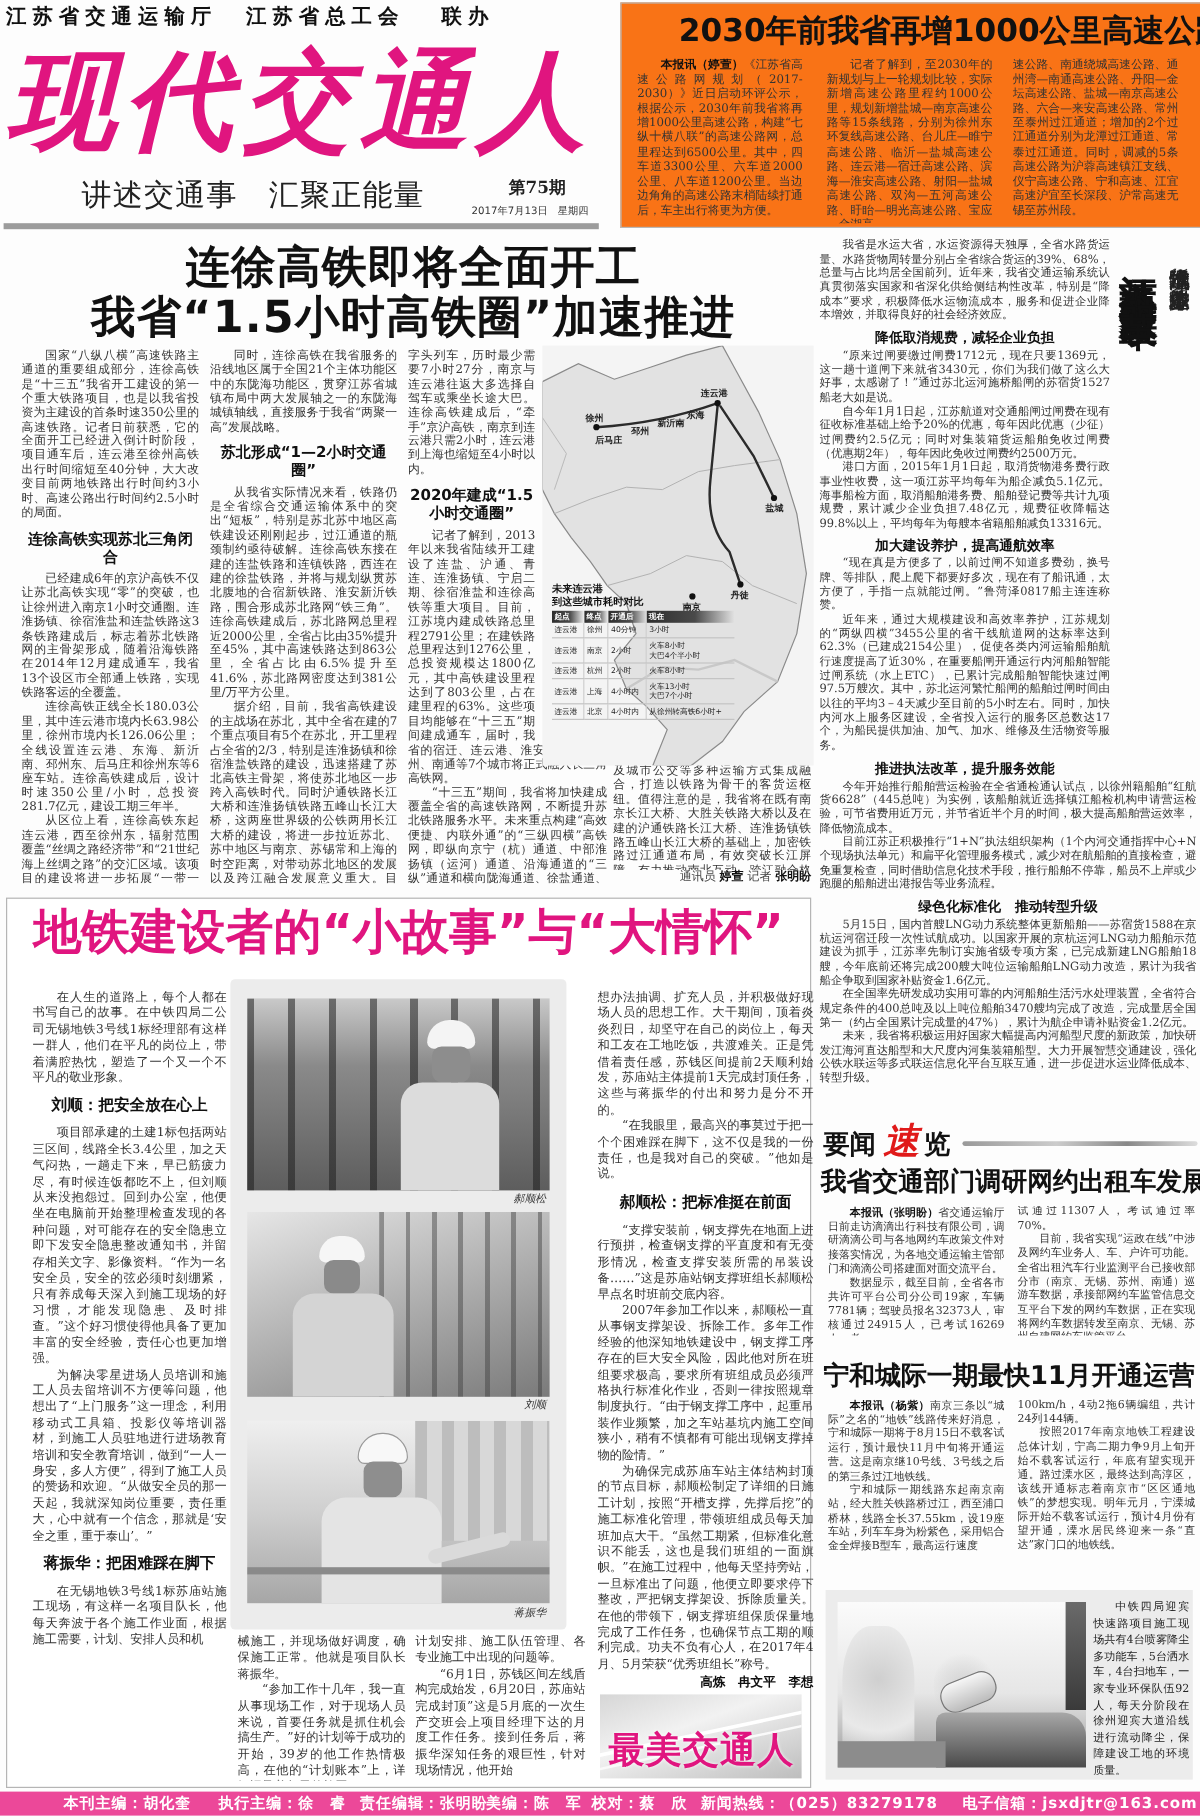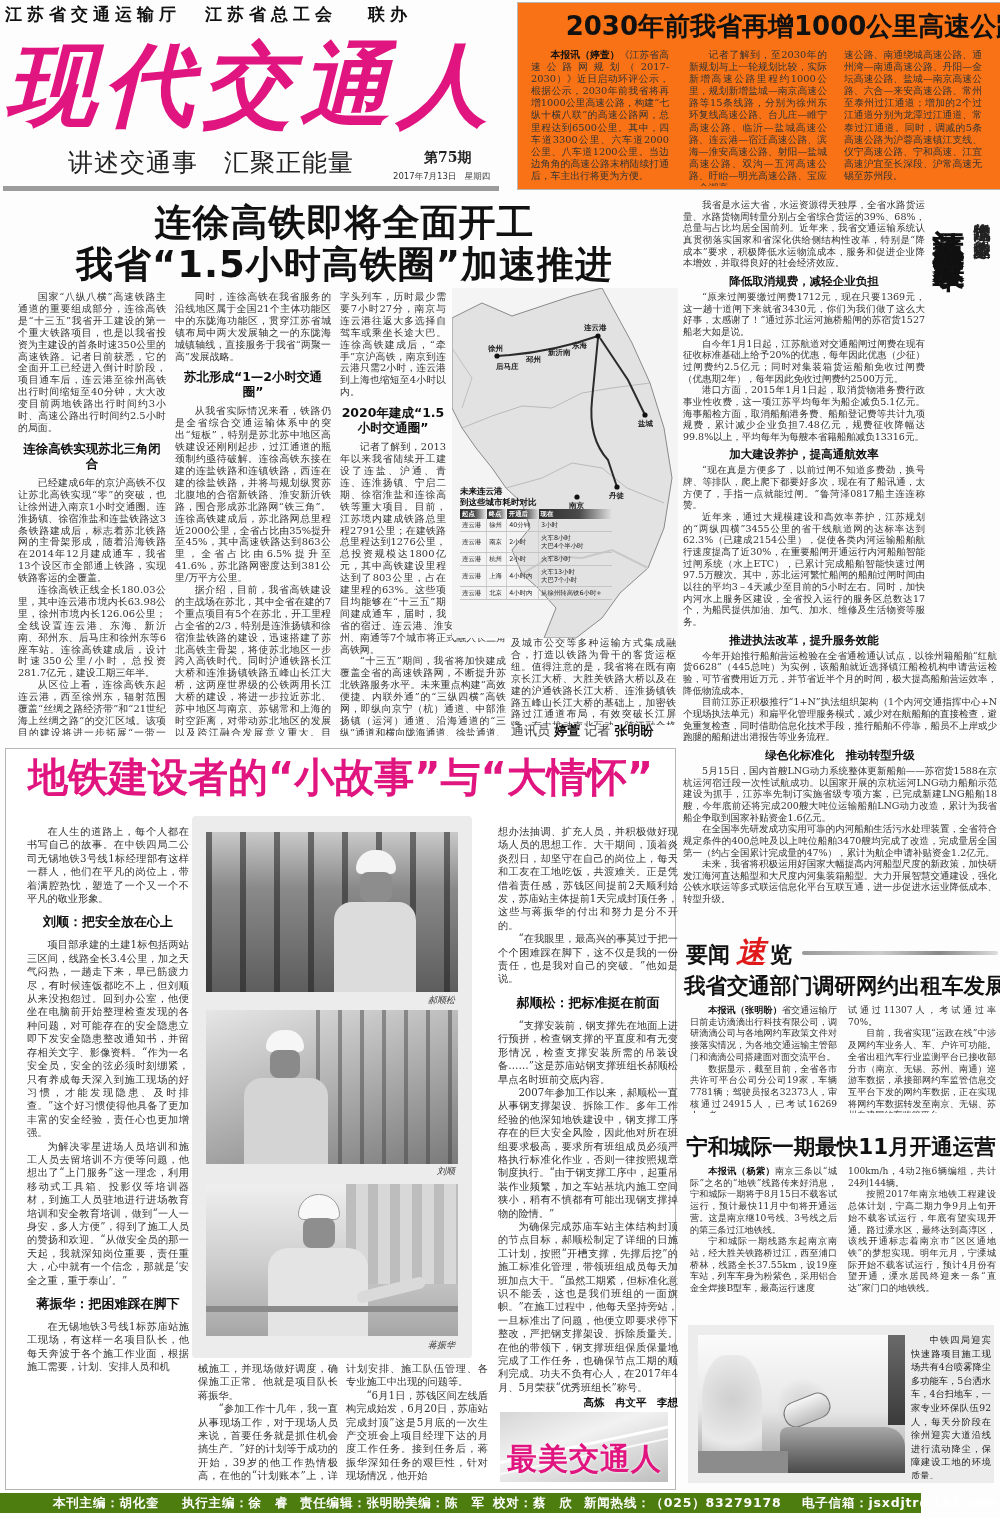--- a/index.html
+++ b/index.html
@@ -21,21 +21,21 @@
 
 .top-story{left:517px;top:2px;width:554px;height:188px;border:1.5px solid #b8b8b8;background:#f97316;}
 .ts-head{position:absolute;left:0;top:8px;width:100%;text-align:center;font:bold 26px/30px "DejaVu Sans",sans-serif;color:#111;}
 .ts-col{position:absolute;top:46px;width:138px;height:137px;font-size:9.8px;line-height:12.1px;overflow:hidden;}
 
 
 .lead-h{left:0;width:662px;text-align:center;font:bold 37px/41px "DejaVu Sans",sans-serif;color:#111;letter-spacing:1px;white-space:nowrap;padding-left:27px;}
 .lcol{font-size:9.9px;line-height:11.9px;overflow:hidden;}
 .lsub{font:bold 12.5px/15px "DejaVu Sans",sans-serif;text-align:center;color:#111;margin:7px 0 6px;text-indent:0;}
 .spacer{float:right;width:60px;height:328px;}
-.lead-byline{font-size:13px;line-height:13px;text-align:left;color:#444;}
+.lead-byline{font-size:10px;line-height:13px;text-align:right;color:#444;}
 .lead-byline b{font-family:"DejaVu Sans",sans-serif;color:#111;}
 
 
 .map{left:452px;top:288px;width:226px;height:350px;background:#f5f5f5;overflow:hidden;}
 .city{position:absolute;font:bold 7.5px/9px "DejaVu Sans",sans-serif;color:#222;white-space:nowrap;}
 .mtable{position:absolute;left:8px;top:198px;width:152px;}
 .mt-title{font:bold 8.5px/10.5px "DejaVu Sans",sans-serif;color:#111;}
 .mtable table{border-collapse:collapse;width:100%;margin-top:2px;font:6.4px/8px "DejaVu Sans",sans-serif;color:#222;}
 .mtable th{background:linear-gradient(to right,#2e2e2e 0%,#4a4a4a 55%,rgba(90,90,90,0) 100%);color:#fff;text-align:left;padding:1px 2px;font-weight:bold;}
 .mtable td{padding:2px 2px;border-bottom:1px solid #c4c4c4;border-right:1px solid #cfcfcf;white-space:pre-line;vertical-align:middle;}
@@ -64,21 +64,21 @@
 .br-head{left:686px;top:936px;width:312px;height:32px;}
 .brw{position:absolute;top:6px;font:bold 22px/26px "DejaVu Sans",sans-serif;color:#111;}
 .bra{position:absolute;left:50px;top:0;font:bold italic 30px/32px "DejaVu Serif",serif;color:#e01a1a;}
 .br-line{position:absolute;left:116px;top:15px;width:196px;height:4px;background:linear-gradient(to right,#999 0%,#ccc 40%,#888 70%,#ddd 100%);border-radius:2px;}
 .br-h{left:684px;width:314px;text-align:center;font:bold 21.5px/28px "DejaVu Sans",sans-serif;color:#111;white-space:nowrap;}
 .bcol{font-size:9.1px;line-height:11.7px;overflow:hidden;}
 .pn-box{left:688px;top:1325px;width:306px;height:158px;background:#ececec;}
 .pn-cap{left:911px;top:1333px;width:80px;height:146px;font:9.2px/13.6px "DejaVu Serif",serif;color:#222;overflow:hidden;}
 
 
-.footer{left:0;top:1493px;width:921px;height:20px;background:#4d7c0f;}
+.footer{left:0;top:1493px;width:1000px;height:20px;background:#ec4899;}
 .fi{position:absolute;top:2px;font:bold 12.5px/16px "DejaVu Sans",sans-serif;color:#fff;letter-spacing:0.8px;white-space:nowrap;}
 </style>
 </head>
 <body>
 
 <div class="abs sponsor" style="left:5px">江苏省交通运输厅</div>
 <div class="abs sponsor" style="left:205px">江苏省总工会</div>
 <div class="abs sponsor" style="left:368px">联办</div>
 <div class="abs logo">现代交通人</div>
 <div class="abs slogan" style="left:68px">讲述交通事</div>

